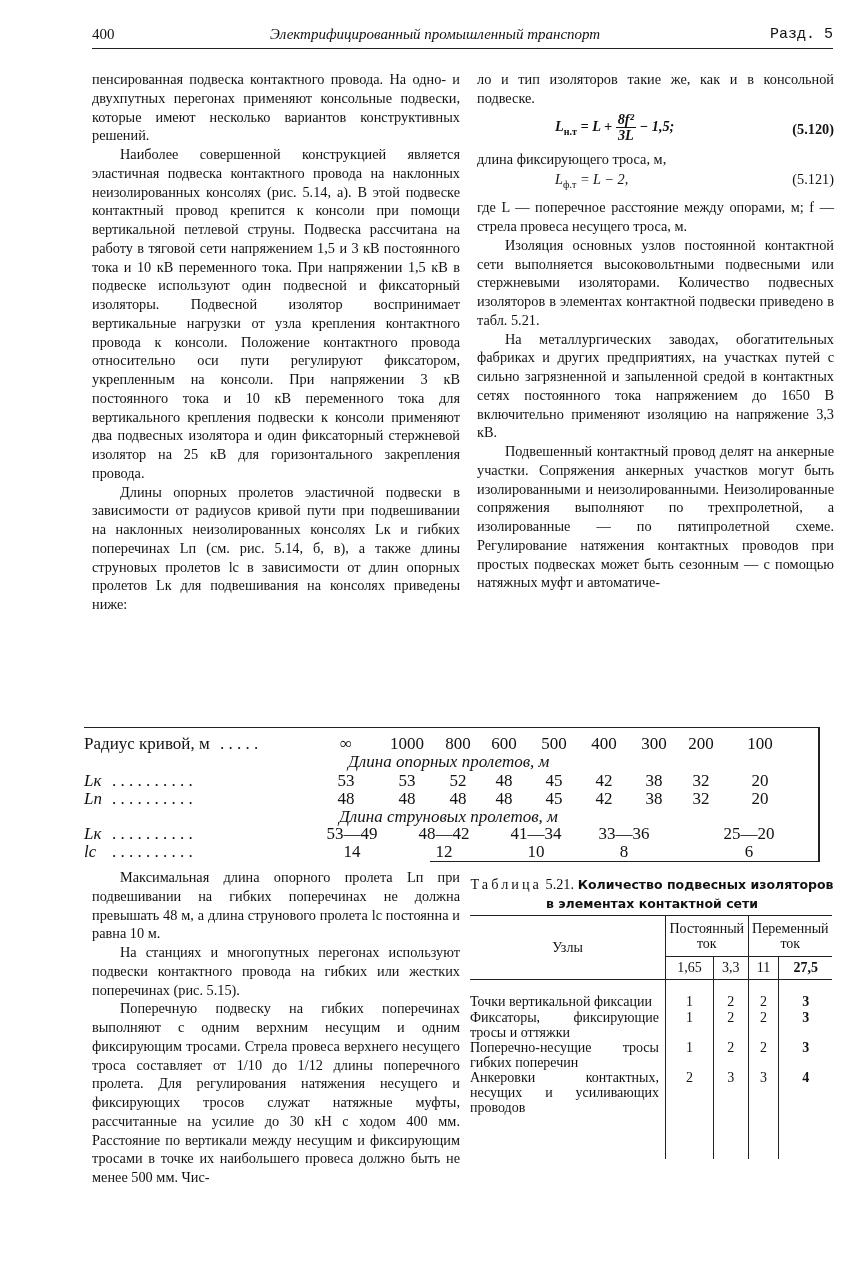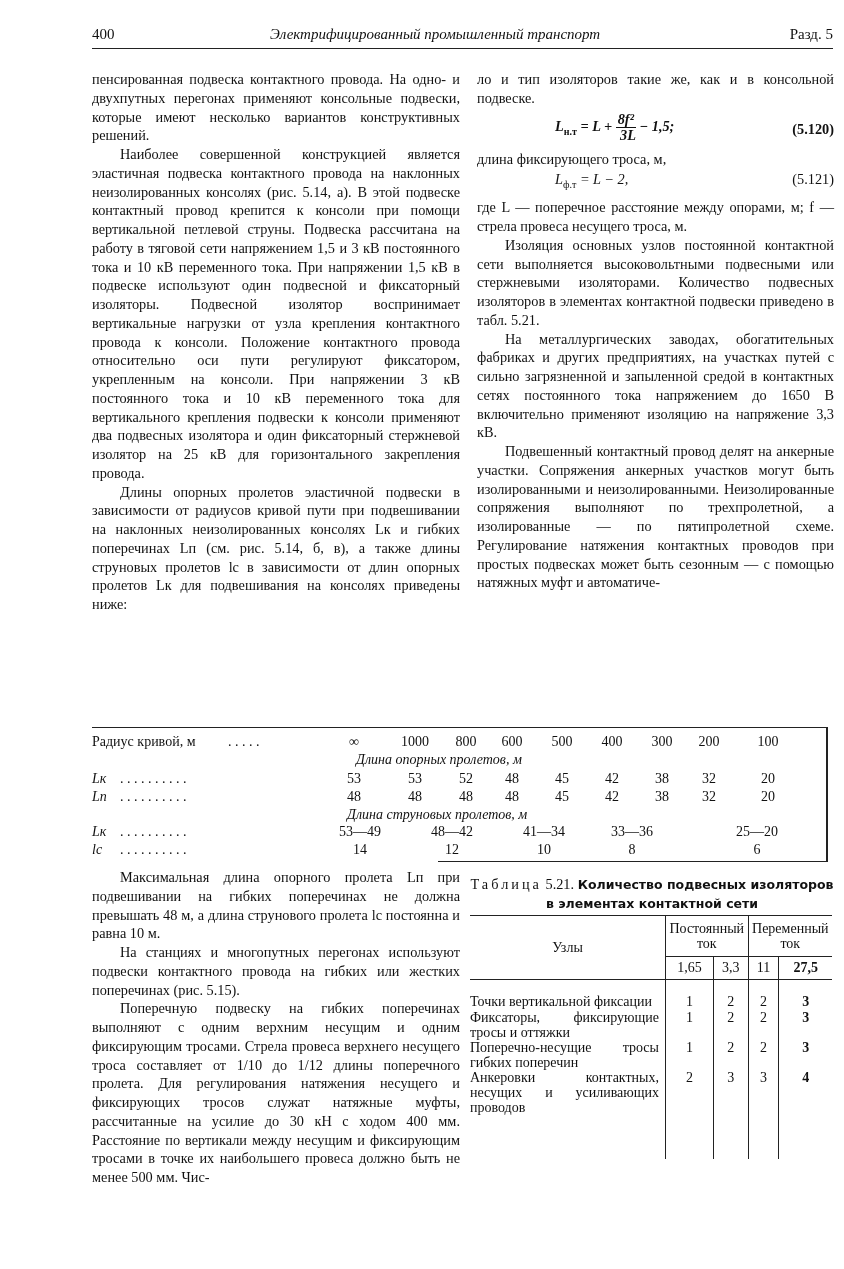--- a/index.html
+++ b/index.html
@@ -2,37 +2,37 @@
 <html><head>
 <meta charset="utf-8">
 <style>
   html, body { margin:0; padding:0; background:#ffffff; }
   body { width:844px; height:1269px; position:relative; overflow:hidden;
          font-family:"Liberation Serif", "DejaVu Serif", serif; color:#111; }
   .header { position:absolute; left:92px; top:26px; width:741px; height:22px;
             border-bottom:1.5px solid #222; font-size:15px; }
   .hdr-page { position:absolute; left:0; top:0; }
   .hdr-title { position:absolute; left:178px; top:0; font-style:italic; }
-  .hdr-sec { position:absolute; right:0; top:0; }
+  .hdr-sec { position:absolute; right:0; top:0;font-family:Liberation Mono, monospace; }
   .col { position:absolute; font-size:14.3px; line-height:18.75px; text-align:justify; }
   .col p { margin:0; }
   .col p.ind { text-indent:28px; }
   .left { left:92px; top:70px; width:368px; }
   .right { left:477px; top:70px; width:357px; }
   .formula { position:relative; height:42px; font-style:italic;font-weight:bold; }
   .formula .expr { position:absolute; left:78px; top:4px; }
   .formula .num { position:absolute; right:0; top:12px; font-style:normal; }
-  .frac { display:inline-block; vertical-align:middle; text-align:right; line-height:15px; }
+  .frac { display:inline-block; vertical-align:middle; text-align:center; line-height:15px; }
   .frac .n { display:block; border-bottom:1px solid #111; padding:0 2px; }
   .formula2 { position:relative; height:24px; font-style:italic; }
   .formula2 .expr { position:absolute; left:78px; top:2px; }
   .formula2 .num { position:absolute; right:0; top:2px; font-style:normal; }
   sub { font-size:10px; font-style:normal; }
-  .span-table { position:absolute; left:92px; top:727px; width:736px; height:135px;
-                border-top:1.5px solid #222; font-size:14px; }
+  .span-table { position:absolute; left:84px; top:727px; width:736px; height:135px;
+                border-top:1.5px solid #222; font-size:17px; }
   .span-table .rbox { position:absolute; left:346px; top:0; width:388px; height:133px;
                       border-right:2px solid #222; border-bottom:1.5px solid #222; }
   .lbl { position:absolute; left:0; }
   .dots { position:absolute; left:95px; letter-spacing:0; }
   .cell { position:absolute; width:50px; text-align:center; }
   .subhead { position:absolute; left:264px; font-style:italic; }
   .t521-caption { position:absolute; left:470px; top:875px; width:364px; font-size:14.3px;
                   line-height:18px; text-align:center; }
   .t521-caption b { font-family:"DejaVu Sans", sans-serif; font-size:12.5px; }
   .spaced { letter-spacing:3px; }

